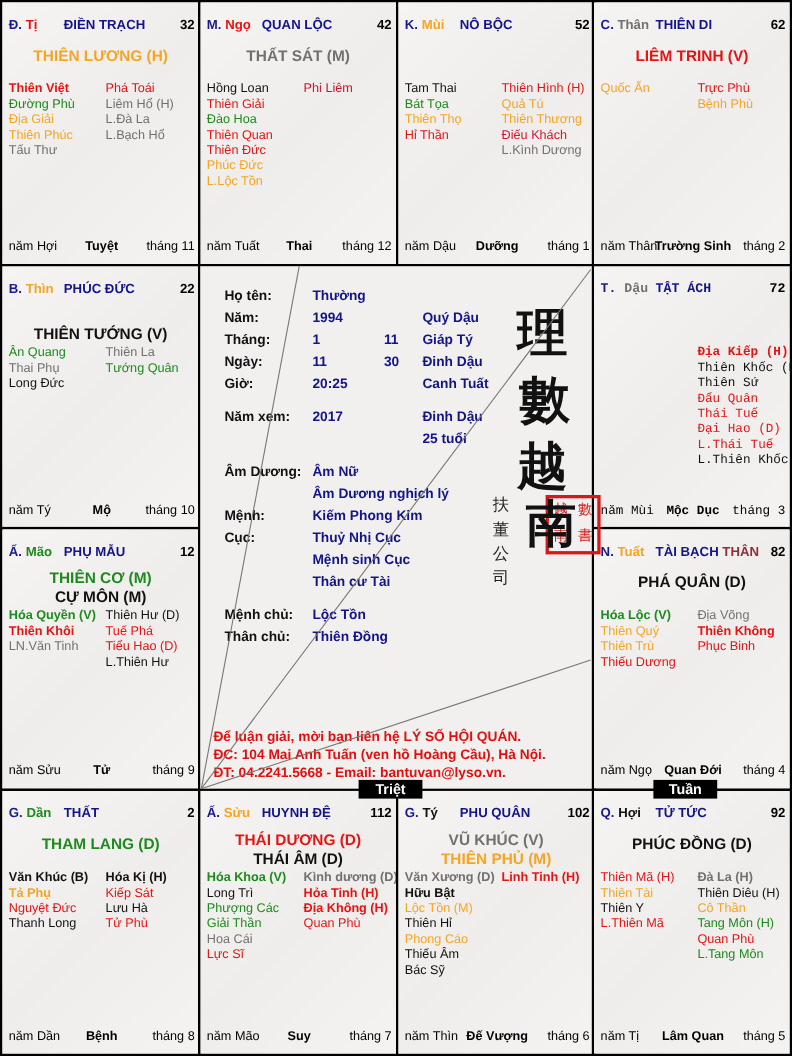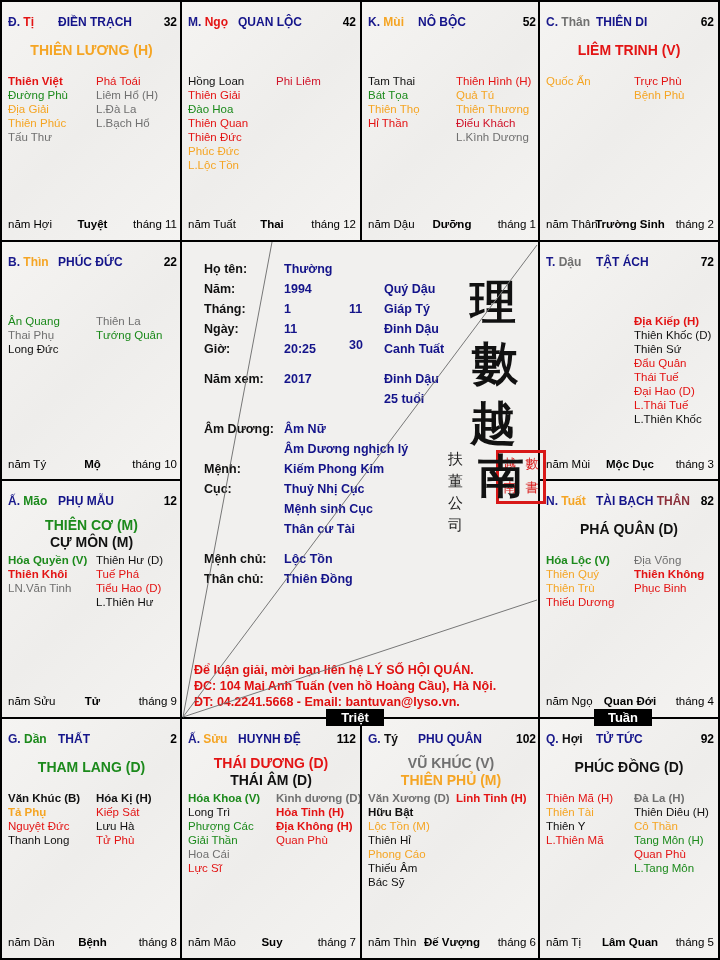--- a/index.html
+++ b/index.html
@@ -77,20 +77,21 @@
   </div>
     </div>
     <div class="cell" style="left: 180px; top: 0px; width: 182px; height: 242px;">
       <div class="hdr">
     <span class="can">M.</span>
     <span class="chi" style="color:#e31414">Ngọ</span>
     <span class="palace">QUAN LỘC</span>
     
     <span class="age">42</span>
   </div>
+      <div class="main" style="top:40px;color:#707070">THẤT SÁT (M)</div>
       <div class="stars" style="top:72px">
         <div class="col l">
           <div class="" style="color:#111111">Hồng Loan</div>
           <div class="" style="color:#e31414">Thiên Giải</div>
           <div class="" style="color:#1c8a1c">Đào Hoa</div>
           <div class="" style="color:#e31414">Thiên Quan</div>
           <div class="" style="color:#e31414">Thiên Đức</div>
           <div class="" style="color:#f5a524">Phúc Đức</div>
           <div class="" style="color:#f5a524">L.Lộc Tồn</div>
         </div>
@@ -158,38 +159,39 @@
   </div>
     </div>
     <div class="cell" style="left: 0px; top: 240px; width: 183px; height: 242px;">
       <div class="hdr">
     <span class="can">B.</span>
     <span class="chi" style="color:#f5a524">Thìn</span>
     <span class="palace">PHÚC ĐỨC</span>
     
     <span class="age">22</span>
   </div>
+      <div class="main" style="top:53px;color:#111111">THIÊN TƯỚNG (V)</div>
       <div class="stars" style="top:72px">
         <div class="col l">
           <div class="" style="color:#1c8a1c">Ân Quang</div>
           <div class="" style="color:#707070">Thai Phụ</div>
           <div class="" style="color:#111111">Long Đức</div>
         </div>
         <div class="col r">
           <div class="" style="color:#707070">Thiên La</div>
           <div class="" style="color:#1c8a1c">Tướng Quân</div>
         </div>
       </div>
       <div class="ftr">
     <span class="yr">năm Tý</span>
     <span class="st">Mộ</span>
     <span class="mo">tháng 10</span>
   </div>
     </div>
-    <div class="cell" style="left: 538px; top: 240px; width: 182px; height: 242px;">
+    <div class="cell" style="left: 538px; top: 240px; width: 182px; height: 242px; font-family: Liberation Mono, monospace;">
       <div class="hdr">
     <span class="can">T.</span>
     <span class="chi" style="color:#707070">Dậu</span>
     <span class="palace">TẬT ÁCH</span>
     
     <span class="age">72</span>
   </div>
       <div class="stars" style="top:72px">
         <div class="col l"></div>
         <div class="col r">
@@ -399,21 +401,21 @@
       <div class="info lbl" style="left:22px;top:40px">Năm:</div>
   <div class="info val" style="left:102px;top:40px">1994</div>
   <div class="info val" style="left:167px;top:40px"></div>
   <div class="info val" style="left:202px;top:40px">Quý Dậu</div>
       <div class="info lbl" style="left:22px;top:60px">Tháng:</div>
   <div class="info val" style="left:102px;top:60px">1</div>
   <div class="info val" style="left:167px;top:60px">11</div>
   <div class="info val" style="left:202px;top:60px">Giáp Tý</div>
       <div class="info lbl" style="left:22px;top:80px">Ngày:</div>
   <div class="info val" style="left:102px;top:80px">11</div>
-  <div class="info val" style="left:167px;top:96px">30</div>
+  <div class="info val" style="left:167px;top:80px">30</div>
   <div class="info val" style="left:202px;top:80px">Đinh Dậu</div>
       <div class="info lbl" style="left:22px;top:100px">Giờ:</div>
   <div class="info val" style="left:102px;top:100px">20:25</div>
   <div class="info val" style="left:167px;top:100px"></div>
   <div class="info val" style="left:202px;top:100px">Canh Tuất</div>
       <div class="info lbl" style="left:22px;top:130px">Năm xem:</div>
 <div class="info val" style="left:102px;top:130px">2017</div>
 <div class="info val" style="left:202px;top:130px">Đinh Dậu</div>
 <div class="info val" style="left:202px;top:150px">25 tuổi</div>
 <div class="info lbl" style="left:22px;top:180px">Âm Dương:</div>

